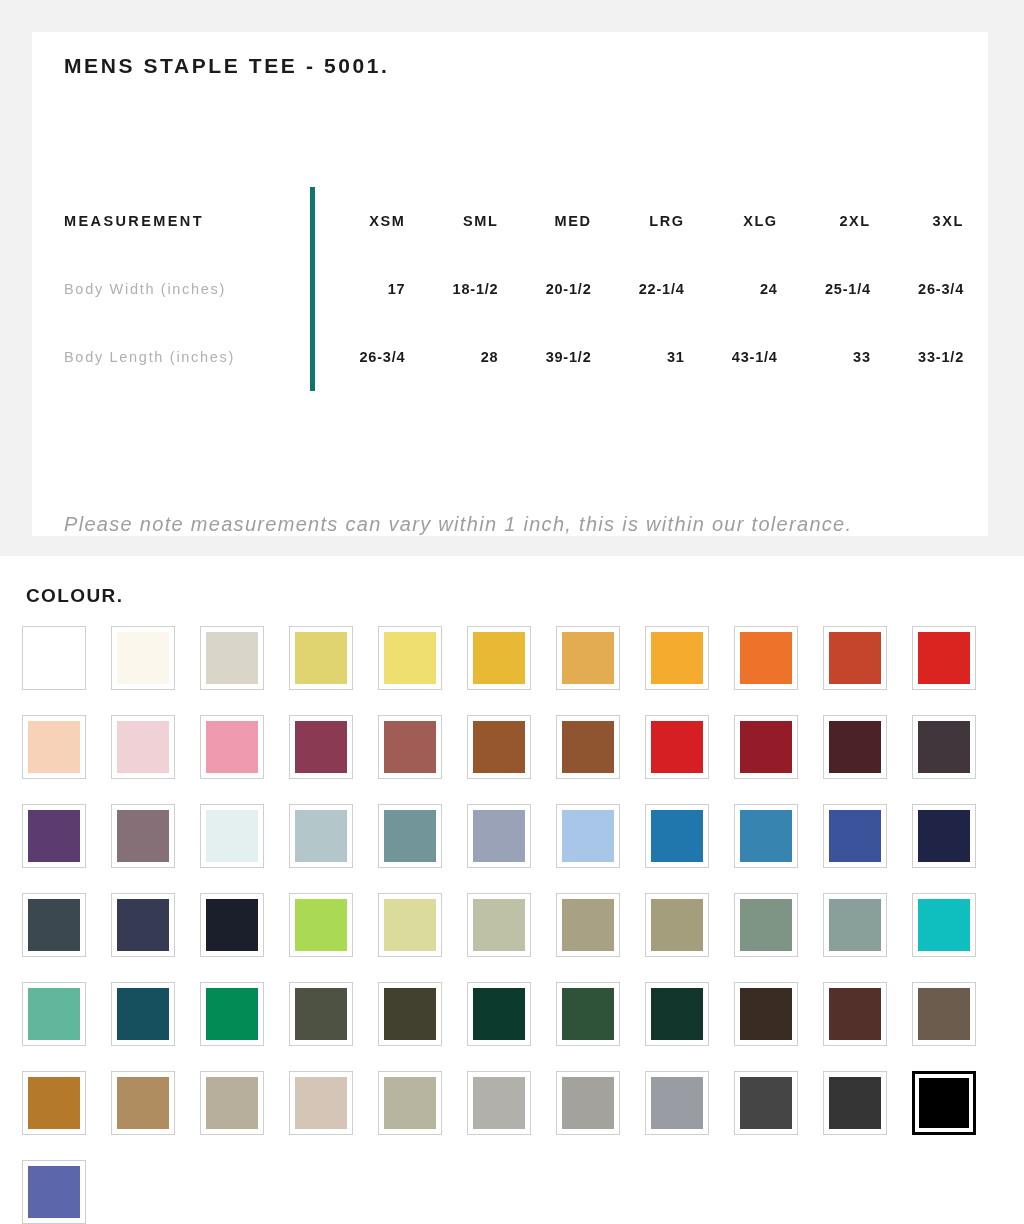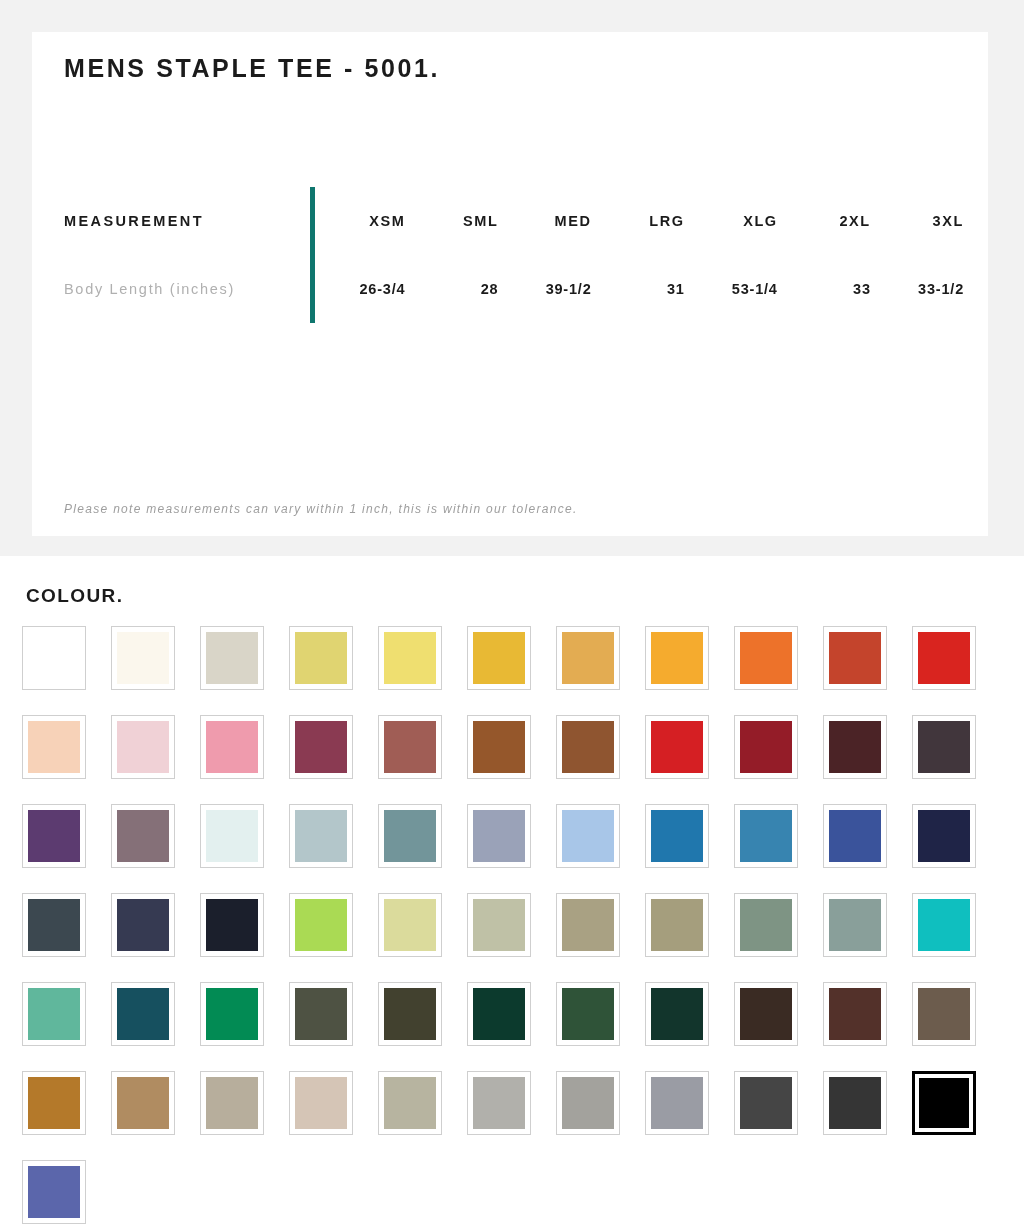--- a/index.html
+++ b/index.html
@@ -27,21 +27,21 @@
     top: 32px;
     width: 956px;
     height: 504px;
     background: #ffffff;
     box-sizing: border-box;
   }
   .card-title {
     position: absolute;
     left: 32px;
     top: 22px;
-    font-size: 25px;
+    font-size: 21px;
     font-weight: bold;
     letter-spacing: 2.6px;
     color: #1b1b1b;
     white-space: nowrap;
   }
 
   .size-table {
     position: absolute;
     left: 32px;
     top: 155px;
@@ -87,22 +87,22 @@
   
   .size-table th.hdr-measure,
   .size-table td.row-label {
     border-right: 5px solid #0f766e;
   }
   .size-table tr:first-child th.hdr-measure { }
 
   .table-note {
     position: absolute;
     left: 32px;
-    top: 470px;
-    font-size: 12px;
+    top: 481px;
+    font-size: 20px;
     font-style: italic;
     color: #9e9e9e;
     letter-spacing: 1.3px;
     white-space: nowrap;
   }
 
   
   .colour-section {
     position: absolute;
     left: 0;
@@ -179,26 +179,36 @@
           <th>SML</th>
           <th>MED</th>
           <th>LRG</th>
           <th>XLG</th>
           <th>2XL</th>
           <th>3XL</th>
         </tr>
       </thead>
       <tbody>
         <tr>
+          <td class="row-label">Body Width (inches)</td>
+          <td class="val">17</td>
+          <td class="val">18-1/2</td>
+          <td class="val">20-1/2</td>
+          <td class="val">22-1/4</td>
+          <td class="val">24</td>
+          <td class="val">25-1/4</td>
+          <td class="val">26-3/4</td>
+        </tr>
+        <tr>
           <td class="row-label">Body Length (inches)</td>
           <td class="val">26-3/4</td>
           <td class="val">28</td>
           <td class="val">39-1/2</td>
           <td class="val">31</td>
-          <td class="val">53-1/4</td>
+          <td class="val">43-1/4</td>
           <td class="val">33</td>
           <td class="val">33-1/2</td>
         </tr>
       </tbody>
     </table>
 
     <div class="table-note">Please note measurements can vary within 1 inch, this is within our tolerance.</div>
   </div>
 
   <div class="colour-section">

